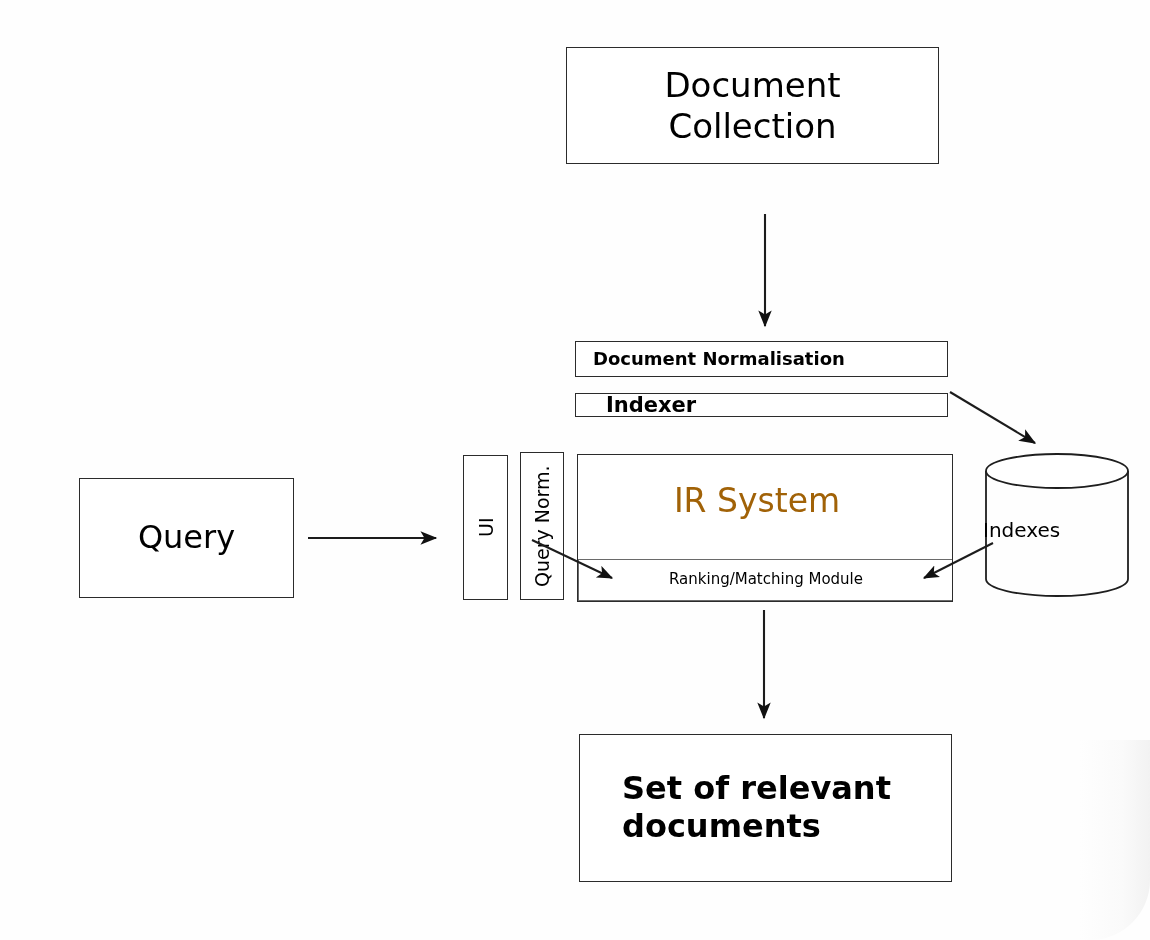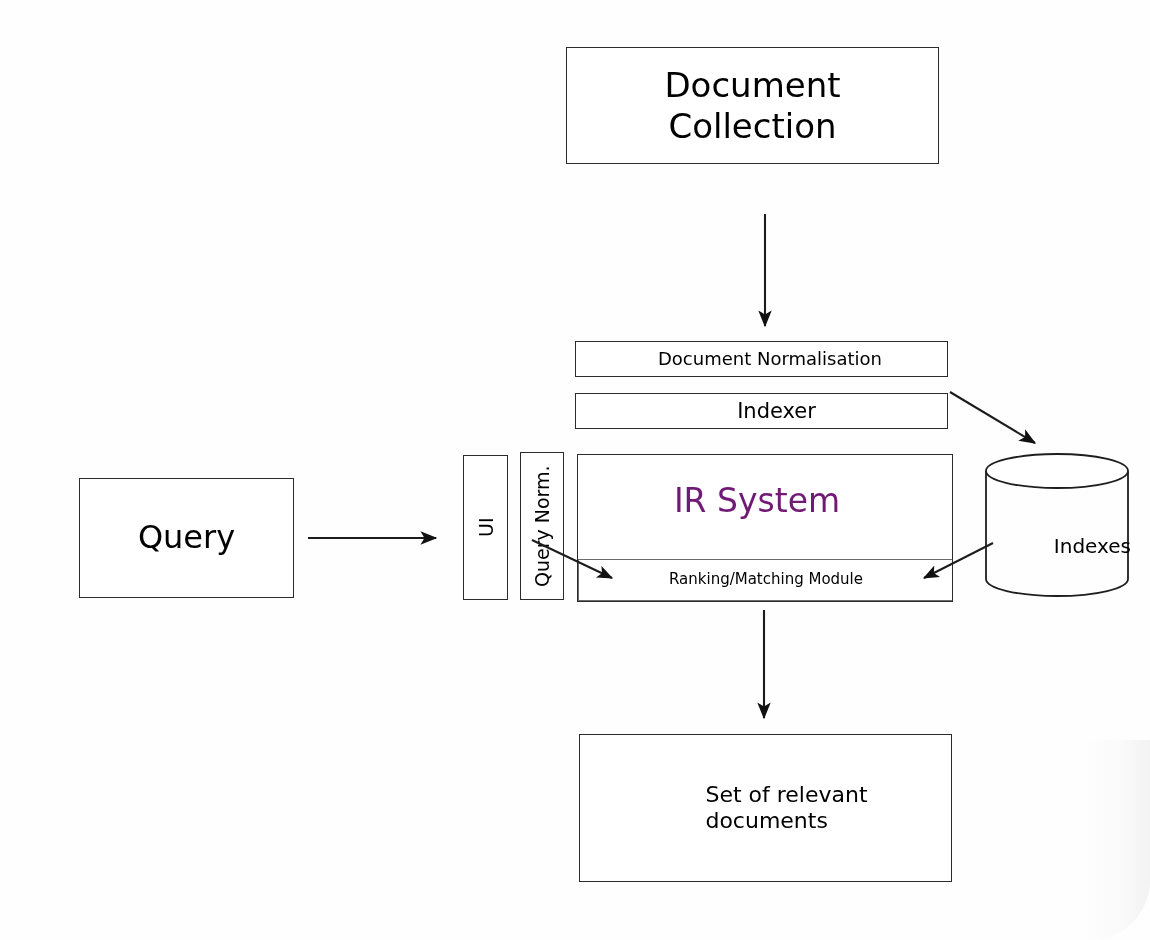--- a/index.html
+++ b/index.html
@@ -35,36 +35,37 @@
     display: flex;
     overflow: hidden;
   }
   .box.center {
     align-items: center;
     justify-content: center;
     text-align: center;
   }
   .box.leftmid {
     align-items: center;
-    justify-content: center;
+    justify-content: flex-start;
+    font-weight: bold;
   }
   .box-label {
     line-height: 1.18;
     color: #000000;
     white-space: pre-line;
   }
 
   
   #doc-collection-box { left: 566px; top: 47px;  width: 373px; height: 117px; }
   #doc-collection-box .box-label { font-size: 34px; }
 
   #doc-normalisation-box { left: 575px; top: 341px; width: 373px; height: 36px; }
   #doc-normalisation-box .box-label { font-size: 18px; padding-left: 17px; }
 
-  #indexer-box { left: 575px; top: 393px; width: 373px; height: 36px; }
+  #indexer-box { left: 575px; top: 393px; width: 373px; height: 24px; }
   #indexer-box .box-label { font-size: 21px; padding-left: 30px; }
 
   #query-box { left: 79px; top: 478px; width: 215px; height: 120px; }
   #query-box .box-label { font-size: 32px; }
 
   #ui-box { left: 463px; top: 455px; width: 45px; height: 145px; }
   #ui-box .box-label {
     font-size: 19px;
     transform: rotate(-90deg);
     white-space: nowrap;
@@ -76,56 +77,55 @@
     transform: rotate(-90deg);
     white-space: nowrap;
   }
 
   #ir-system-box { left: 577px; top: 454px; width: 376px; height: 148px; }
   #ir-system-title {
     position: absolute;
     left: 0; right: 16px; top: 26px;
     text-align: center;
     font-size: 33px;
-    color: #701a75;
+    color: #a16207;
   }
   #ranking-module-box {
     position: absolute;
     left: 0px;
     top: 104px;
     width: 376px;
     height: 42px;
     box-sizing: border-box;
     border: 1.4px solid #6a6a6a;
     background: #ffffff;
     display: flex;
     align-items: center;
     justify-content: center;
   }
   #ranking-module-box .box-label { font-size: 15px; }
 
   #set-relevant-box { left: 579px; top: 734px; width: 373px; height: 148px; }
-  #set-relevant-box .box-label { font-size: 22px; padding-left: 42px; }
+  #set-relevant-box .box-label { font-size: 32px; padding-left: 42px; }
 
   
   #indexes-cylinder {
     position: absolute;
     left: 983px;
     top: 452px;
     width: 148px;
     height: 148px;
   }
   #indexes-label {
     position: absolute;
     left: 0; right: 0;
     top: 66px;
-    text-align: right;
+    text-align: left;
     font-size: 20px;
     color: #000;
-    margin-top: 16px;
   }
 
   svg.overlay {
     position: absolute;
     left: 0; top: 0;
     width: 1150px;
     height: 940px;
     pointer-events: none;
   }
 </style>

